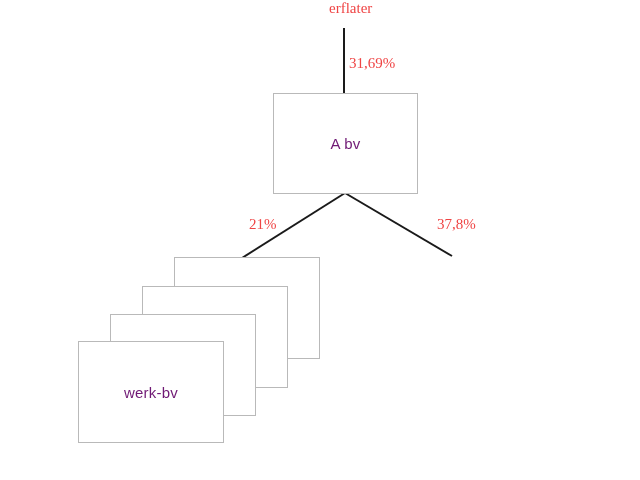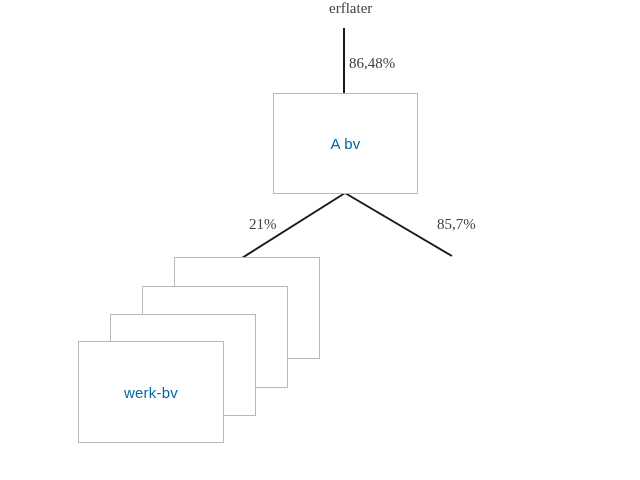--- a/index.html
+++ b/index.html
@@ -31,29 +31,29 @@
     box-sizing: border-box;
     border: 1px solid #b9b9b9;
     background: #ffffff;
     display: flex;
     align-items: center;
     justify-content: center;
   }
   .node-label {
     font-family: "Liberation Sans", sans-serif;
     font-size: 15px;
-    color: #0369a1;
+    color: #701a75;
     letter-spacing: 0.2px;
     white-space: nowrap;
   }
   .serif-label {
     position: absolute;
     font-family: "Liberation Serif", serif;
     font-size: 15px;
-    color: #404040;
+    color: #ef4444;
     white-space: nowrap;
   }
   #box-a-bv {
     left: 273px;
     top: 93px;
     width: 145px;
     height: 101px;
   }
   #box-c-ltd {
     left: 378px;
@@ -107,29 +107,29 @@
 <div id="diagram">
 
   <svg class="svg-layer" viewBox="0 0 640 480" xmlns="http://www.w3.org/2000/svg">
     <line x1="344" y1="28" x2="344" y2="93" stroke="#1a1a1a" stroke-width="2"></line>
     <line x1="345" y1="193" x2="242" y2="258" stroke="#1a1a1a" stroke-width="2"></line>
     <line x1="345" y1="193" x2="452" y2="256" stroke="#1a1a1a" stroke-width="2"></line>
   </svg>
 
   <div class="serif-label" id="label-erflater">erflater</div>
 
-  <div class="serif-label" id="label-pct-top">86,48%</div>
+  <div class="serif-label" id="label-pct-top">31,69%</div>
 
   <div class="node-box" id="box-a-bv">
     <span class="node-label">A bv</span>
   </div>
 
   <div class="serif-label" id="label-pct-left">21%</div>
 
-  <div class="serif-label" id="label-pct-right">85,7%</div>
+  <div class="serif-label" id="label-pct-right">37,8%</div>
 
   <div class="stack-box" id="stack-box-4"></div>
   <div class="stack-box" id="stack-box-3"></div>
   <div class="stack-box" id="stack-box-2"></div>
   <div class="stack-box" id="stack-box-1">
     <span class="node-label">werk-bv</span>
   </div>
 
 
 

